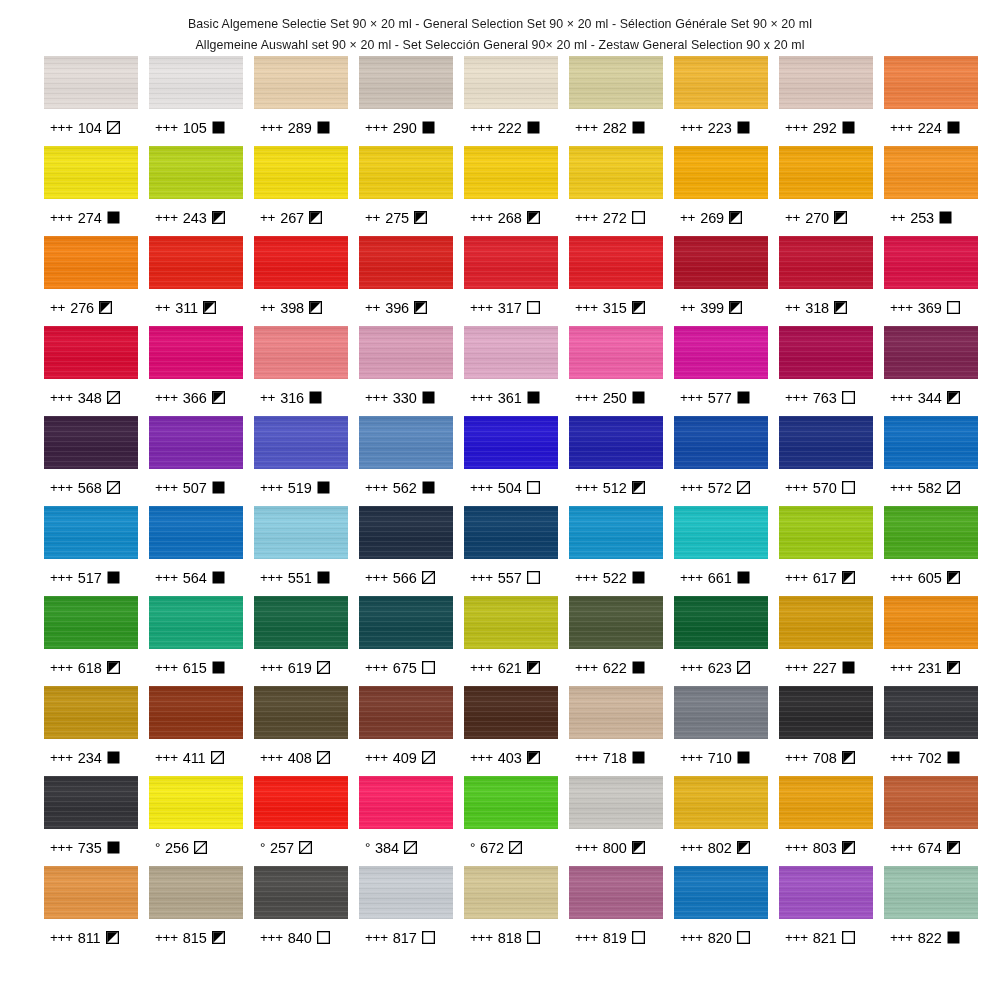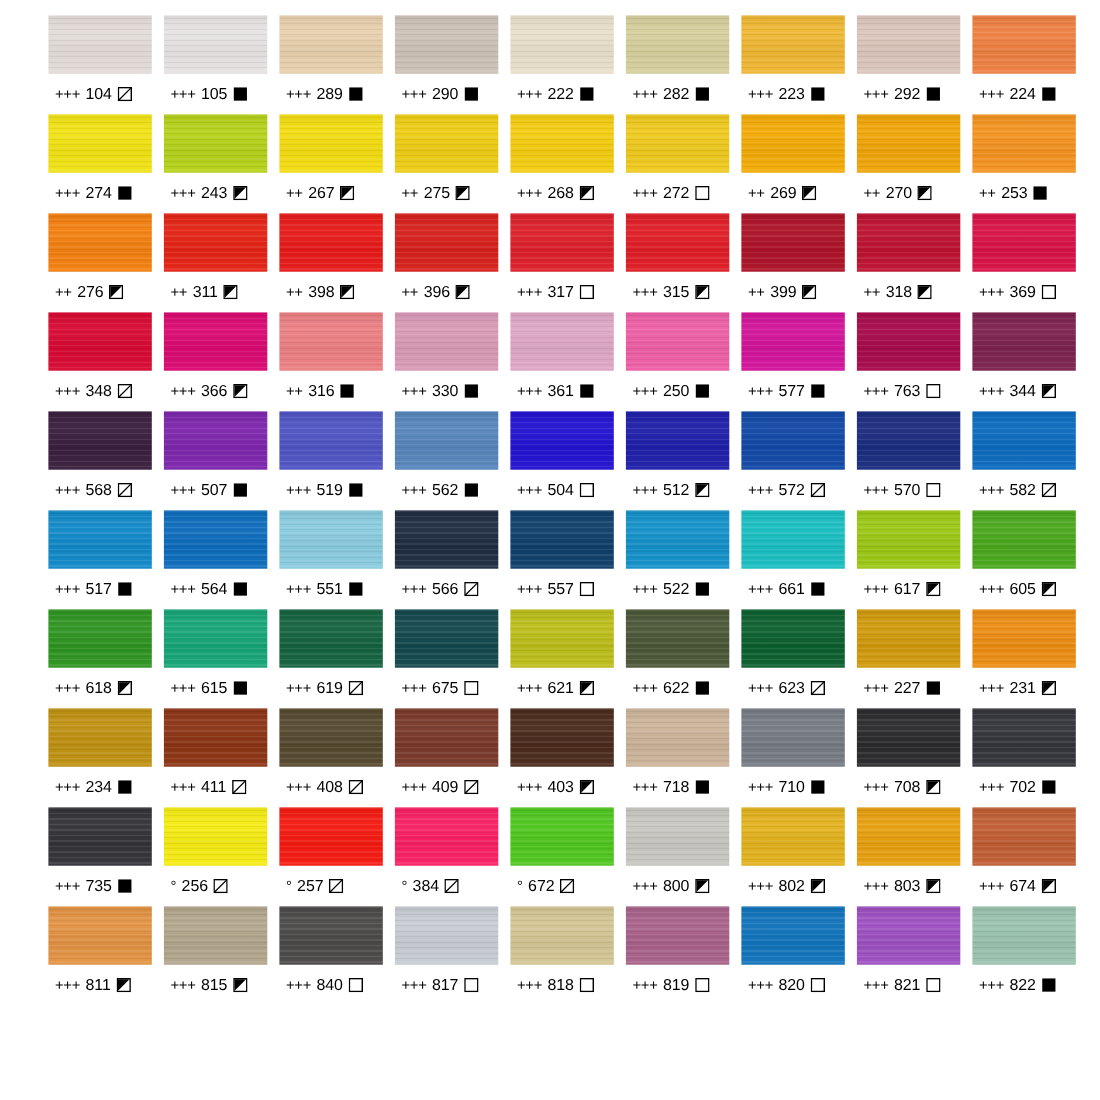--- a/index.html
+++ b/index.html
@@ -125,20 +125,22 @@
     flex: 0 0 auto;
   }
   .sym svg { display: block; width: 13px; height: 13px; }
 </style>
 </head>
 <body>
 
 <div id="sheet">
 
   <div class="header">
+    <div class="line">Basic Algemene Selectie Set 90 × 20 ml  - General Selection Set 90 × 20 ml - Sélection Générale Set 90 × 20 ml</div>
+    <div class="line">Allgemeine Auswahl set 90 × 20 ml - Set Selección General 90× 20 ml - Zestaw General Selection 90 x 20 ml</div>
   </div>
 
   <div class="grid" id="swatch-grid">
       <div class="row">
         <div class="cell">
           <div class="swatch" style="background-color:#e3dcd8"></div>
           <div class="caption">
             <span class="lf">+++</span>
             <span class="num">104</span>
             <span class="sym">

